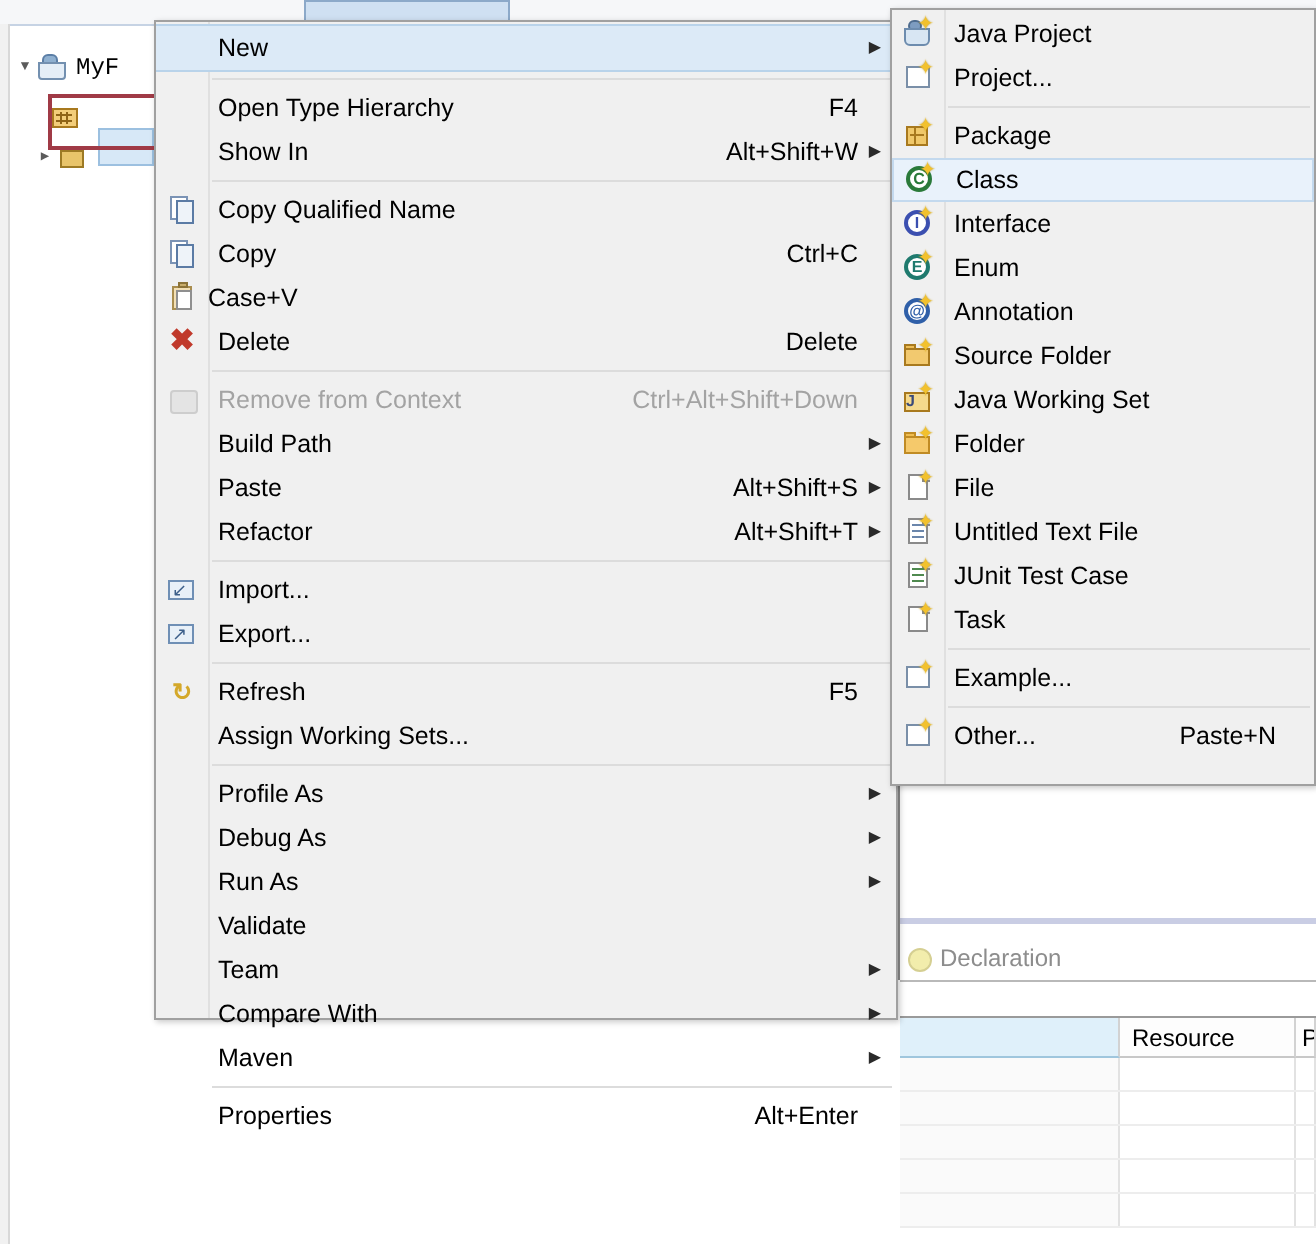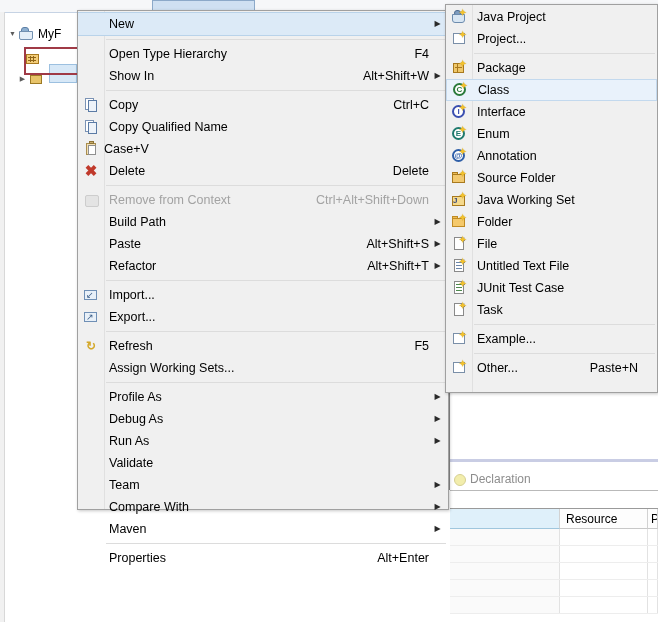--- a/index.html
+++ b/index.html
@@ -56,20 +56,21 @@
     width: 72px; height: 609px;
     background: #ffffff;
   }
   .tree-row {
     position: absolute;
     display: flex;
     align-items: center;
     height: 18px;
     white-space: nowrap;
     font-size: 12px;
+    font-family: Liberation Mono, monospace;
   }
   .tree-arrow {
     width: 11px;
     text-align: center;
     font-size: 7px;
     color: #5b5b5b;
     line-height: 18px;
   }
   .ticon {
     width: 17px; height: 16px;
@@ -498,33 +499,33 @@
           <span class="arrow">▶</span>
         </div>
         <div class="msep"></div>
         <div class="mi">
           <span class="ic">
             <span class="ico">
               <span class="sq copy1"></span>
               <span class="sq copy2"></span>
             </span>
           </span>
+          <span class="lbl">Copy Qualified Name</span>
+          <span class="acc"></span>
+          <span class="arrow"></span>
+        </div>
+        <div class="mi">
+          <span class="ic">
+            <span class="ico">
+              <span class="sq copy1"></span>
+              <span class="sq copy2"></span>
+            </span>
+          </span>
           <span class="lbl">Copy</span>
           <span class="acc">Ctrl+C</span>
-          <span class="arrow"></span>
-        </div>
-        <div class="mi">
-          <span class="ic">
-            <span class="ico">
-              <span class="sq copy1"></span>
-              <span class="sq copy2"></span>
-            </span>
-          </span>
-          <span class="lbl">Copy Qualified Name</span>
-          <span class="acc"></span>
           <span class="arrow"></span>
         </div>
         <div class="mi">
           <span class="ic">
             <span class="ico">
               <span class="sq clip-b"></span>
               <span class="sq clip-p"></span>
               <span class="sq clip-top"></span>
             </span>
           </span>

